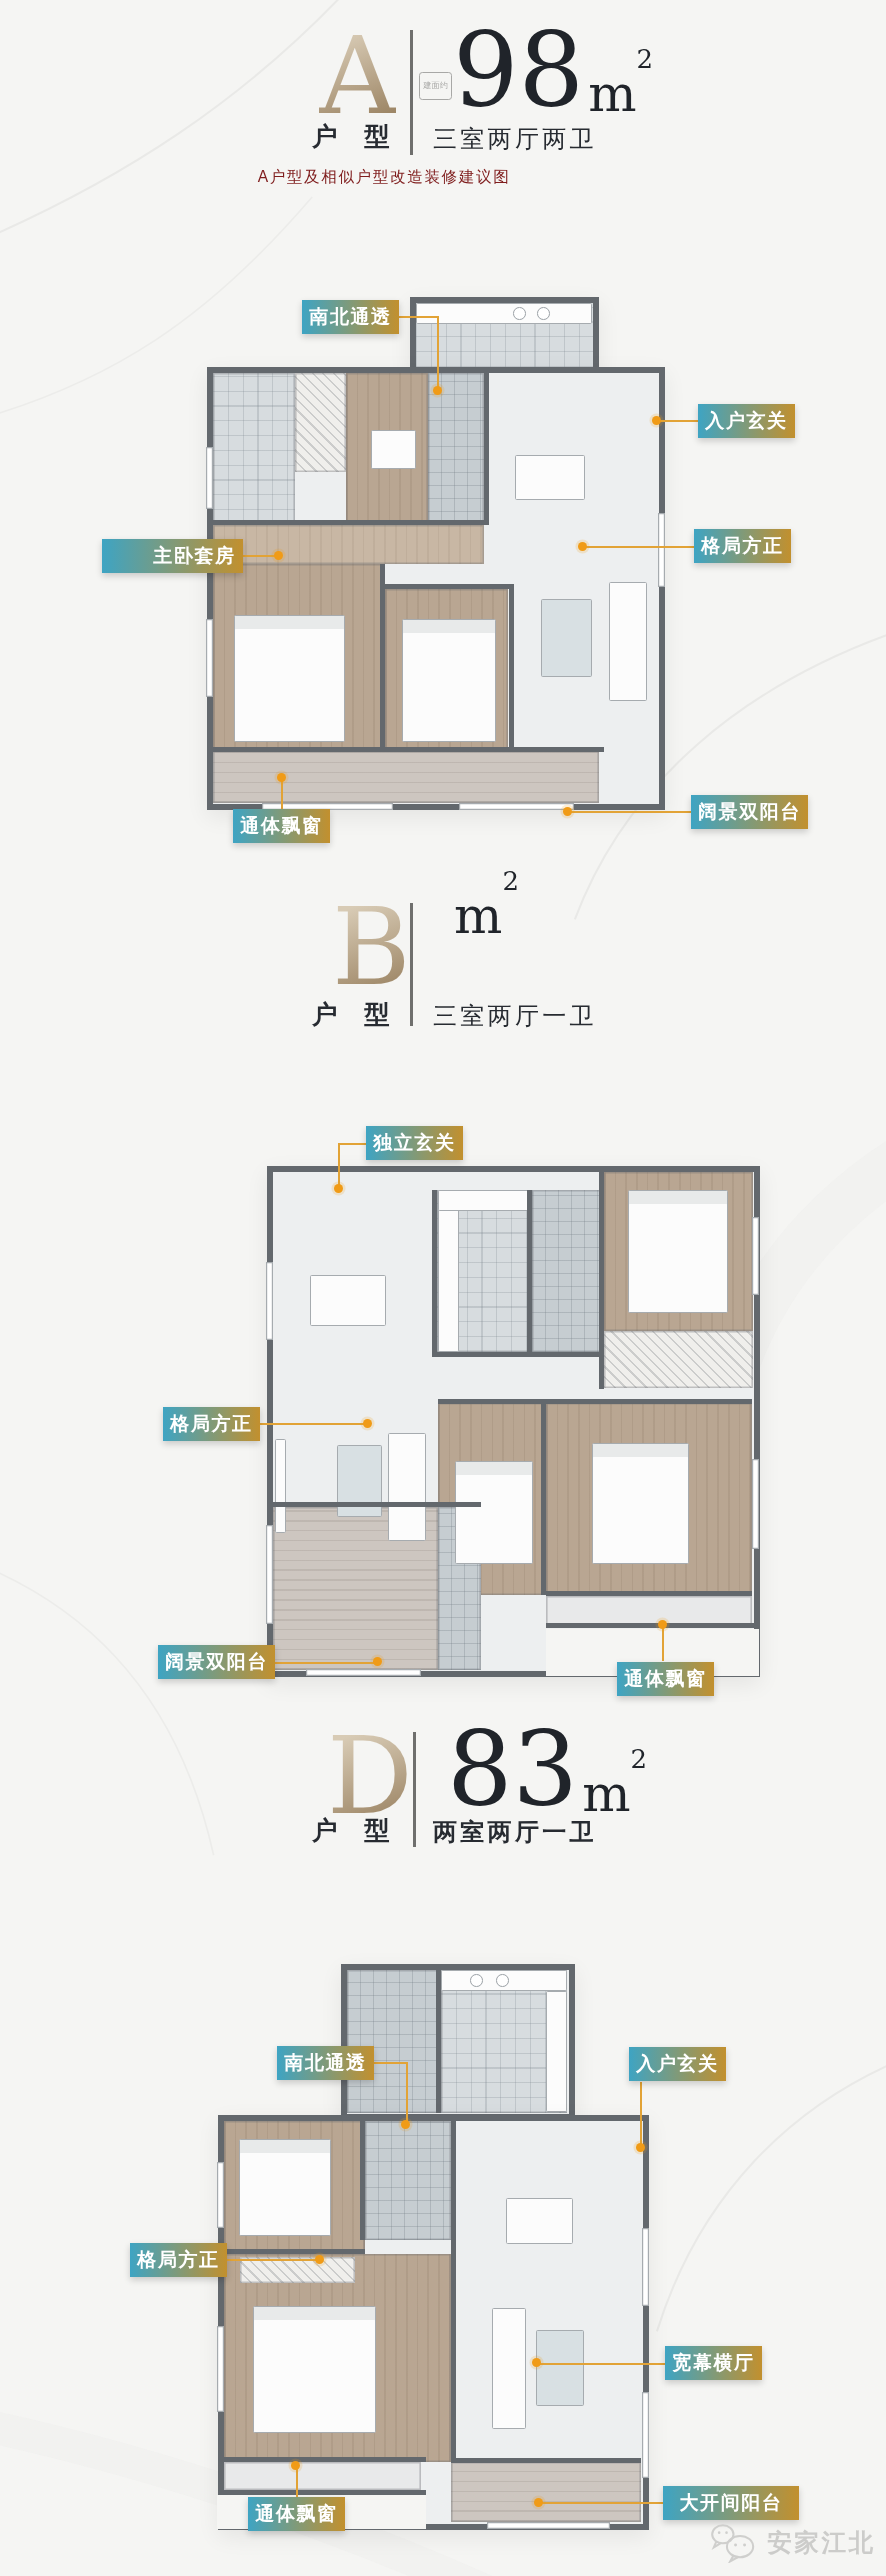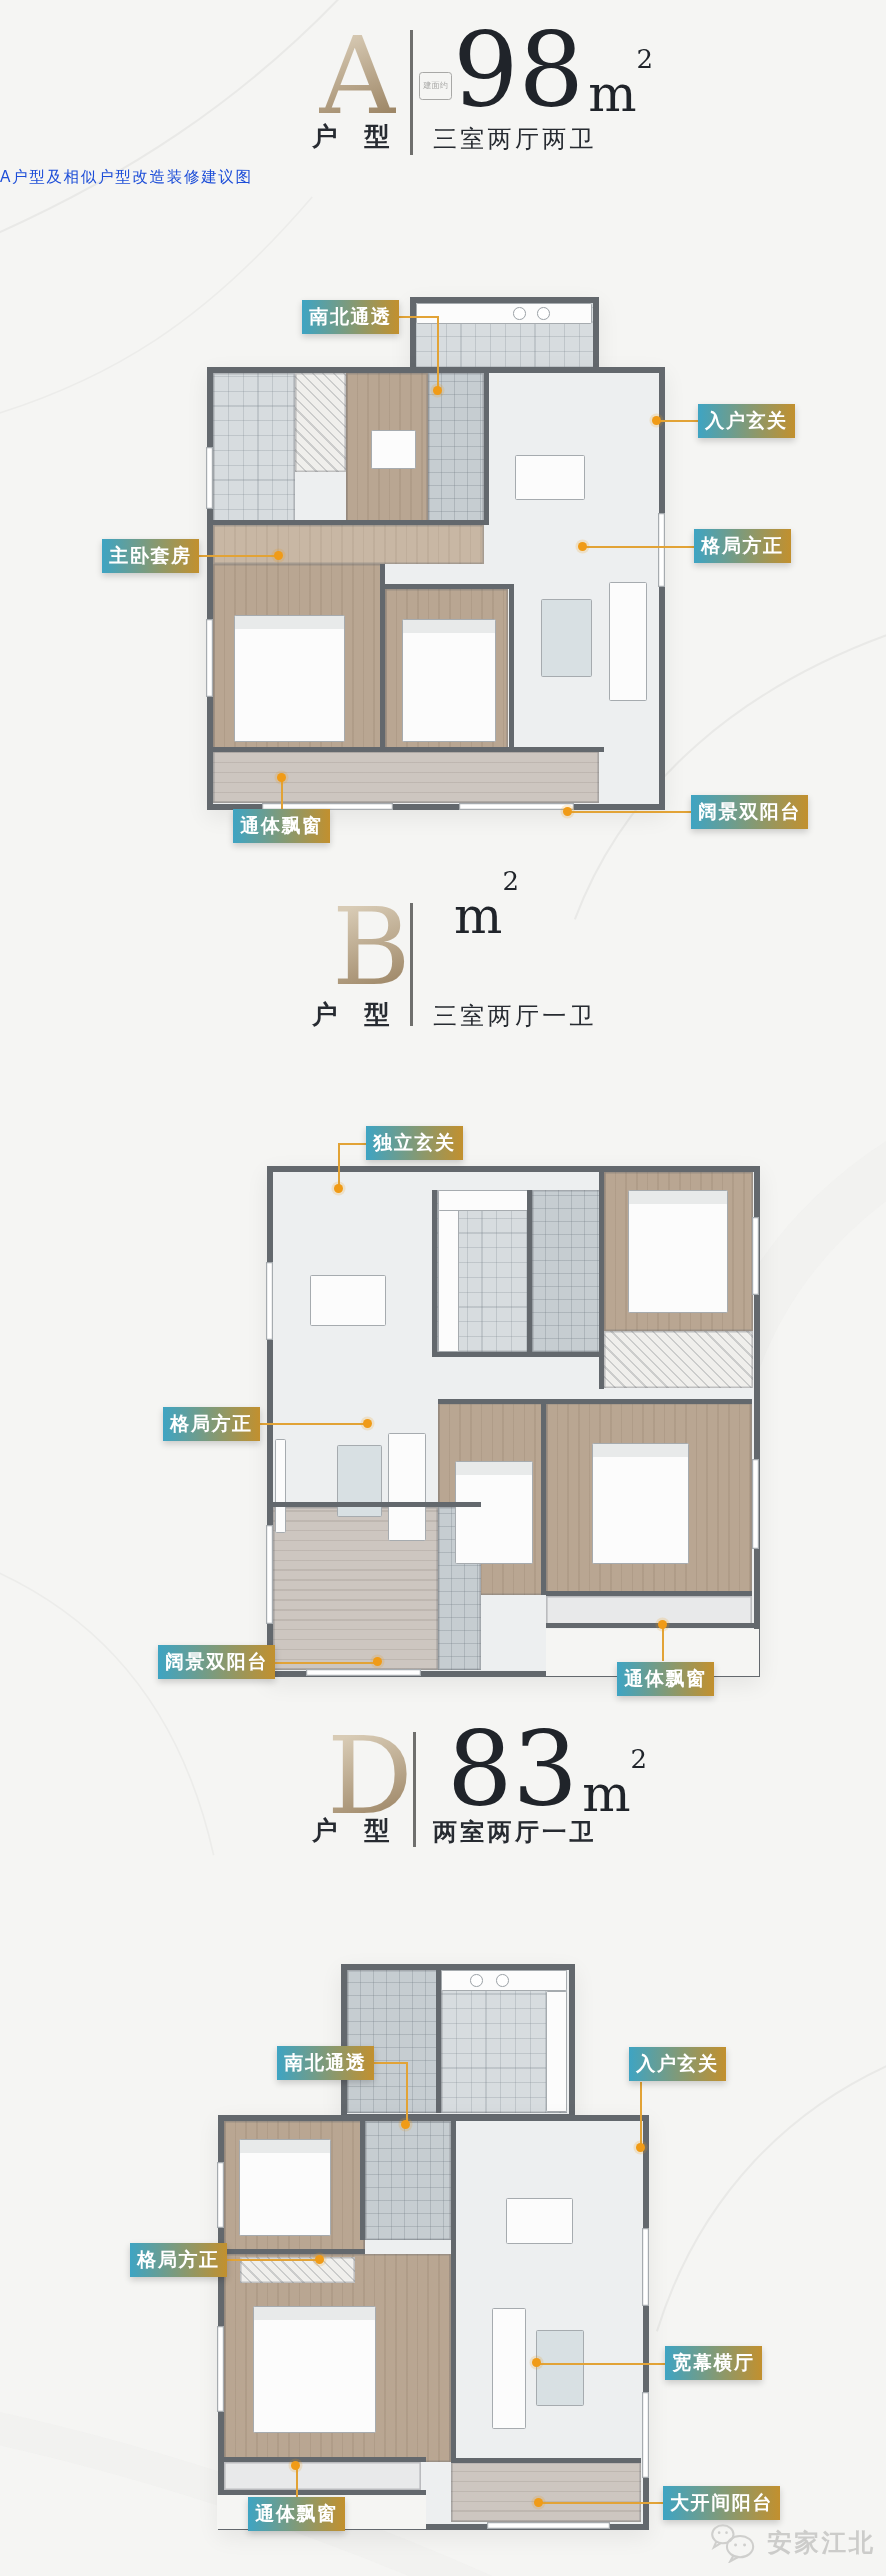--- a/index.html
+++ b/index.html
@@ -10,21 +10,21 @@
   
   .letter{position:absolute;z-index:2;font-family:"DejaVu Serif",serif;font-size:107px;line-height:1;font-weight:400;
     background:linear-gradient(160deg,#D8CBB5 15%,#9E8767 85%);-webkit-background-clip:text;background-clip:text;color:transparent;}
   .caption{position:absolute;z-index:2;font-size:25.4px;font-weight:bold;color:#272B31;letter-spacing:9.9px;white-space:nowrap;}
   .divider{position:absolute;z-index:2;width:2.5px;background:#6F6F6D;}
   .area{position:absolute;z-index:2;display:flex;align-items:flex-end;color:#20242A;font-family:"DejaVu Serif",serif;}
   .area .num{font-size:103px;line-height:.88;}
   .area .unit{font-size:51px;line-height:.8;margin-left:4.1px;}
   .area .sup{font-size:26px;line-height:1;position:relative;top:-43px;}
   .spec{position:absolute;z-index:2;font-size:24px;font-weight:500;color:#272B31;letter-spacing:3.3px;white-space:nowrap;}
-  .subtitle{position:absolute;z-index:2;left:0;width:768px;font-size:15.6px;color:#1d4ed8;letter-spacing:1.6px;}
+  .subtitle{position:absolute;z-index:2;left:0;width:768px;text-align:center;font-size:15.6px;color:#7f1d1d;letter-spacing:1.6px;}
   .badge{position:absolute;z-index:2;width:29.6px;height:24.6px;border:1.2px solid #8F8F8D;border-radius:3.3px;color:#8F8F8D;
     font-size:8.2px;line-height:1.15;display:flex;align-items:center;justify-content:center;text-align:center;padding:0.8px;opacity:.75;filter:blur(0.2px);}
 
   
   .tag{position:absolute;z-index:6;height:34px;display:flex;align-items:center;justify-content:center;
     background:linear-gradient(90deg,#3EA4C3,#C2902E);color:#fff;font-size:19px;font-weight:bold;letter-spacing:1.6px;
     box-shadow:0 2.5px 6.6px rgba(0,0,0,.18);white-space:nowrap;}
   .lh{position:absolute;z-index:5;height:1.6px;background:#E2A336;}
   .lv{position:absolute;z-index:5;width:1.6px;background:#E2A336;}
   .ldot{position:absolute;z-index:5;width:9px;height:9px;border-radius:50%;background:#F09B17;box-shadow:0 0 0 2.5px rgba(240,155,23,.18);}
@@ -118,21 +118,21 @@
   <div class="lh" style="left:399px;top:316px;width:39px;"></div>
   <div class="lv" style="left:437px;top:316px;height:71px;"></div>
   <div class="ldot" style="left:433px;top:386px;"></div>
 
   <div class="tag" style="left:698px;top:404px;width:97px;">
       <span>入户玄关</span>
     </div>
   <div class="lh" style="left:657px;top:420px;width:41px;"></div>
   <div class="ldot" style="left:652px;top:416px;"></div>
 
-  <div class="tag" style="left:102px;top:539px;width:97px;">
+  <div class="tag" style="left:102px;top:539px;width:97px;padding-left:44px;">
       <span>主卧套房</span>
     </div>
   <div class="lh" style="left:199px;top:555px;width:79px;"></div>
   <div class="ldot" style="left:274px;top:551px;"></div>
 
   <div class="tag" style="left:694px;top:529px;width:97px;">
       <span>格局方正</span>
     </div>
   <div class="lh" style="left:583px;top:546px;width:112px;"></div>
   <div class="ldot" style="left:578px;top:542px;"></div>
@@ -289,21 +289,21 @@
     </div>
   <div class="lh" style="left:537px;top:2363px;width:128px;"></div>
   <div class="ldot" style="left:532px;top:2358px;"></div>
 
   <div class="tag" style="left:248px;top:2497px;width:97px;">
       <span>通体飘窗</span>
     </div>
   <div class="lv" style="left:296px;top:2468px;height:29.6px;"></div>
   <div class="ldot" style="left:291px;top:2461px;"></div>
 
-  <div class="tag" style="left:663px;top:2486px;width:117px;align-items:center;">
+  <div class="tag" style="left:663px;top:2486px;width:136px;align-items:center;">
       <span>大开间阳台</span>
     </div>
   <div class="lh" style="left:539px;top:2502px;width:125px;"></div>
   <div class="ldot" style="left:534px;top:2498px;"></div>
 
   <div class="wm" style="left:708px;top:2522px;">
     <svg width="51" height="41" viewBox="0 0 62 50">
       <g stroke="#CFCFCD" stroke-width="2.5" fill="none">
         <ellipse cx="18" cy="15" rx="13" ry="11"></ellipse>
         <path d="M10 24 L7 31 L15 26"></path>

